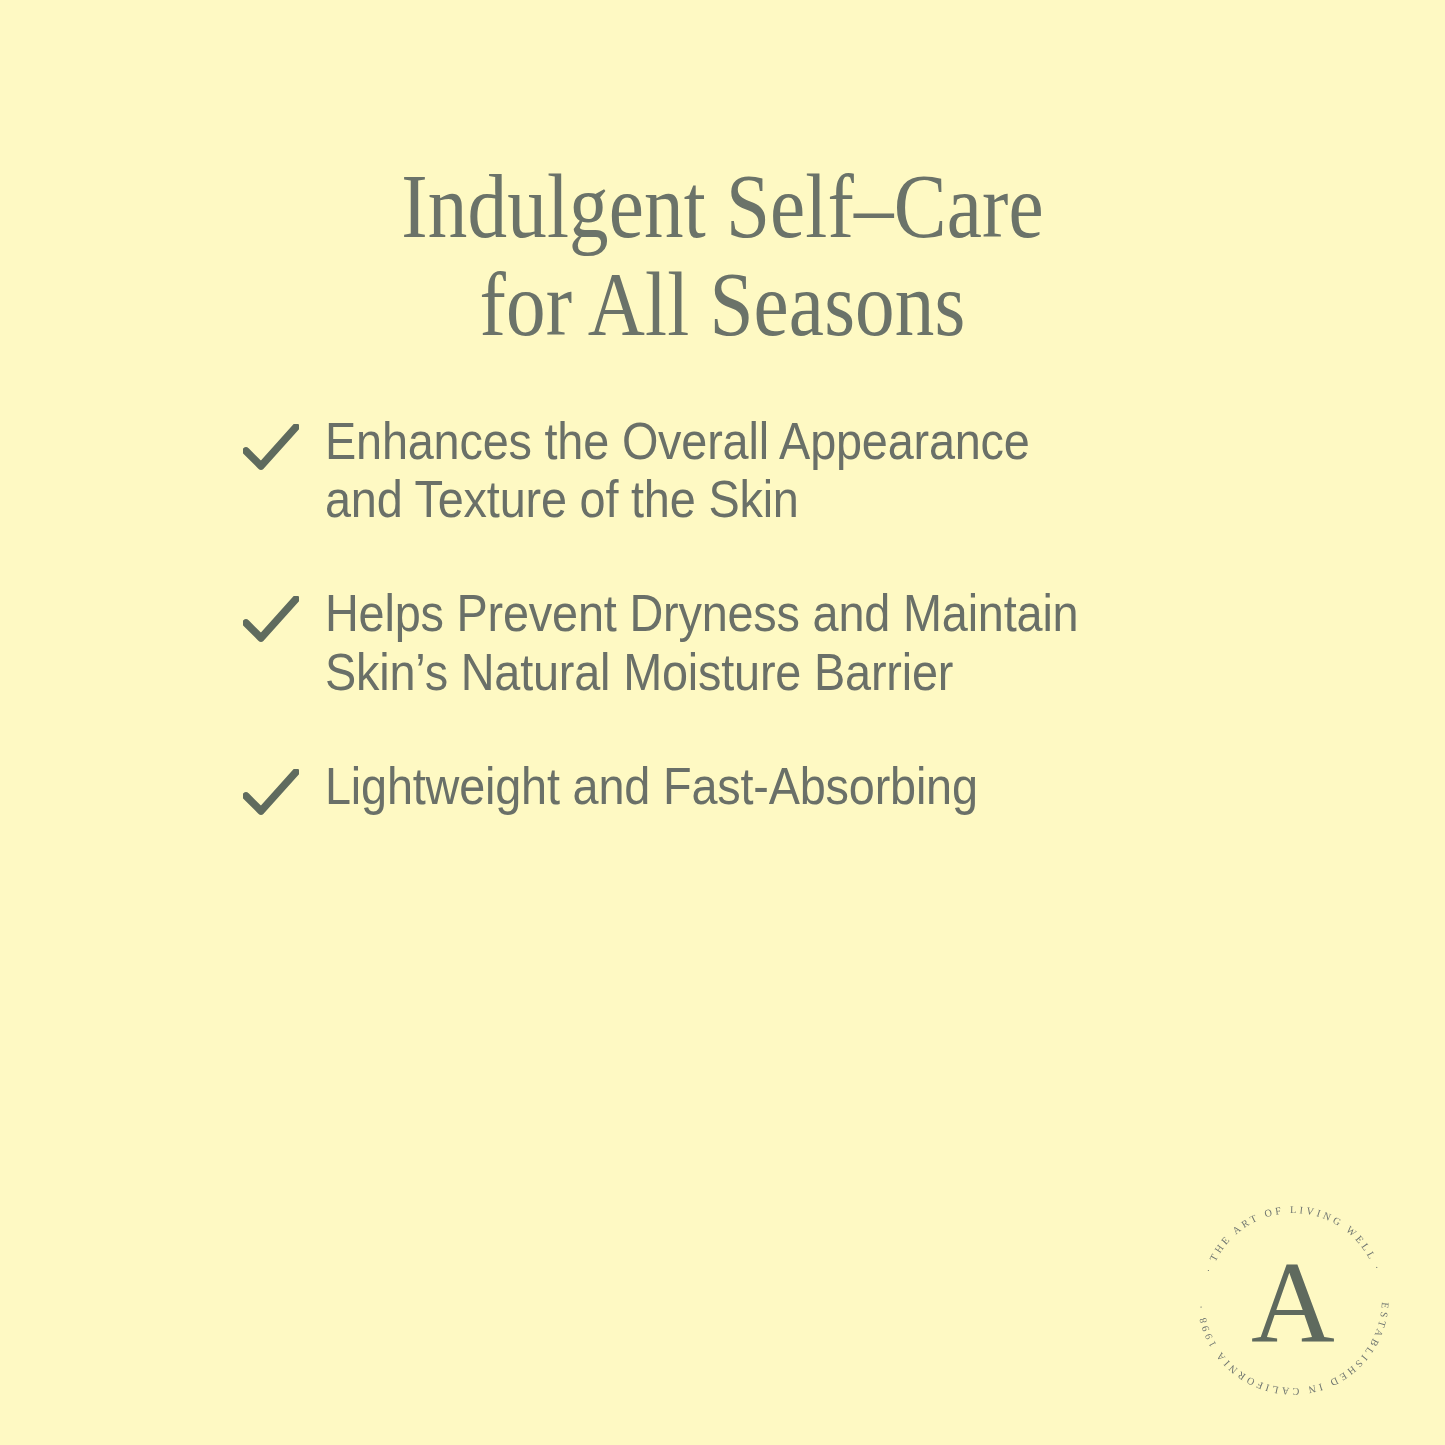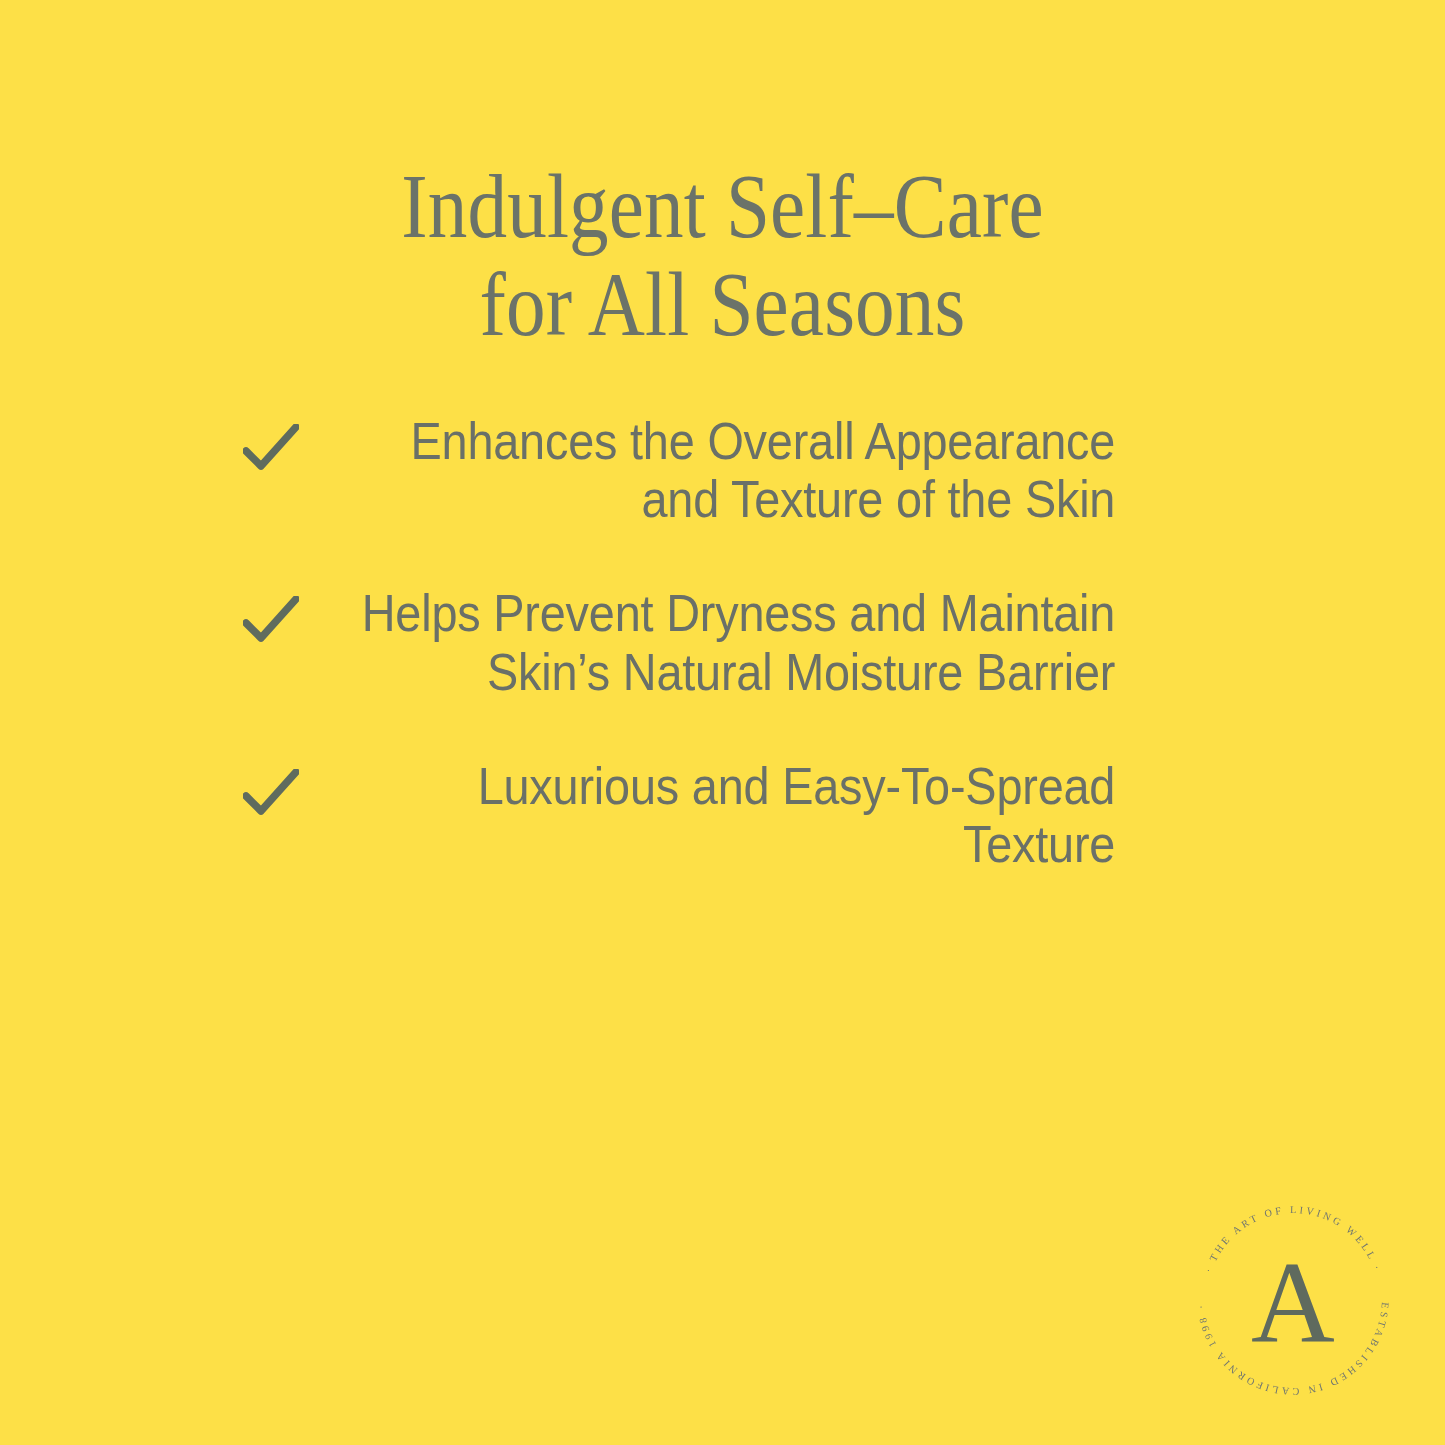--- a/index.html
+++ b/index.html
@@ -11,21 +11,21 @@
     height: 1445px;
     background: #fdfdee;
     font-family: "Liberation Sans", sans-serif;
     overflow: hidden;
     position: relative;
   }
 
   .card {
     position: absolute;
     inset: 0;
-    background: #fde047;
+    background: #fef9c3;
   }
 
   
   .heading {
     position: absolute;
     left: 0;
     right: 0;
     top: 158px;
     text-align: center;
     color: #6b7369;
@@ -41,21 +41,20 @@
     display: block;
     white-space: nowrap;
   }
 
   
   .benefits {
     position: absolute;
     left: 243px;
     top: 412px;
     width: 960px;
-    text-align: right;
   }
   .benefit {
     display: flex;
     align-items: flex-start;
     margin-bottom: 56px;
   }
   .benefit:last-child { margin-bottom: 0; }
 
   .check-icon {
     flex: 0 0 auto;
@@ -135,29 +134,29 @@
       <span class="check-icon">
         <svg viewBox="0 0 56 50" xmlns="http://www.w3.org/2000/svg">
           <path d="M3 27 L18 42 L53 3" fill="none" stroke="#5f6b5e" stroke-width="7.5" stroke-linecap="round" stroke-linejoin="round"></path>
         </svg>
       </span>
       <span class="benefit-text">Helps Prevent Dryness and Maintain
 Skin’s Natural Moisture Barrier</span>
     </div>
 
 
-
     <div class="benefit">
       <span class="check-icon">
         <svg viewBox="0 0 56 50" xmlns="http://www.w3.org/2000/svg">
           <path d="M3 27 L18 42 L53 3" fill="none" stroke="#5f6b5e" stroke-width="7.5" stroke-linecap="round" stroke-linejoin="round"></path>
         </svg>
       </span>
-      <span class="benefit-text">Luxurious and Easy-To-Spread Texture</span>
+      <span class="benefit-text">Lightweight and Fast-Absorbing</span>
     </div>
+
 
   </div>
 
   <div class="badge">
     <svg viewBox="0 0 214 214" xmlns="http://www.w3.org/2000/svg">
       <defs>
         <path id="arcTop" d="M 21 107 A 86 86 0 0 1 193 107" fill="none"></path>
         <path id="arcBottom" d="M 196 107 A 89 89 0 0 1 18 107" fill="none"></path>
       </defs>
       <text class="badge-ring-text">

